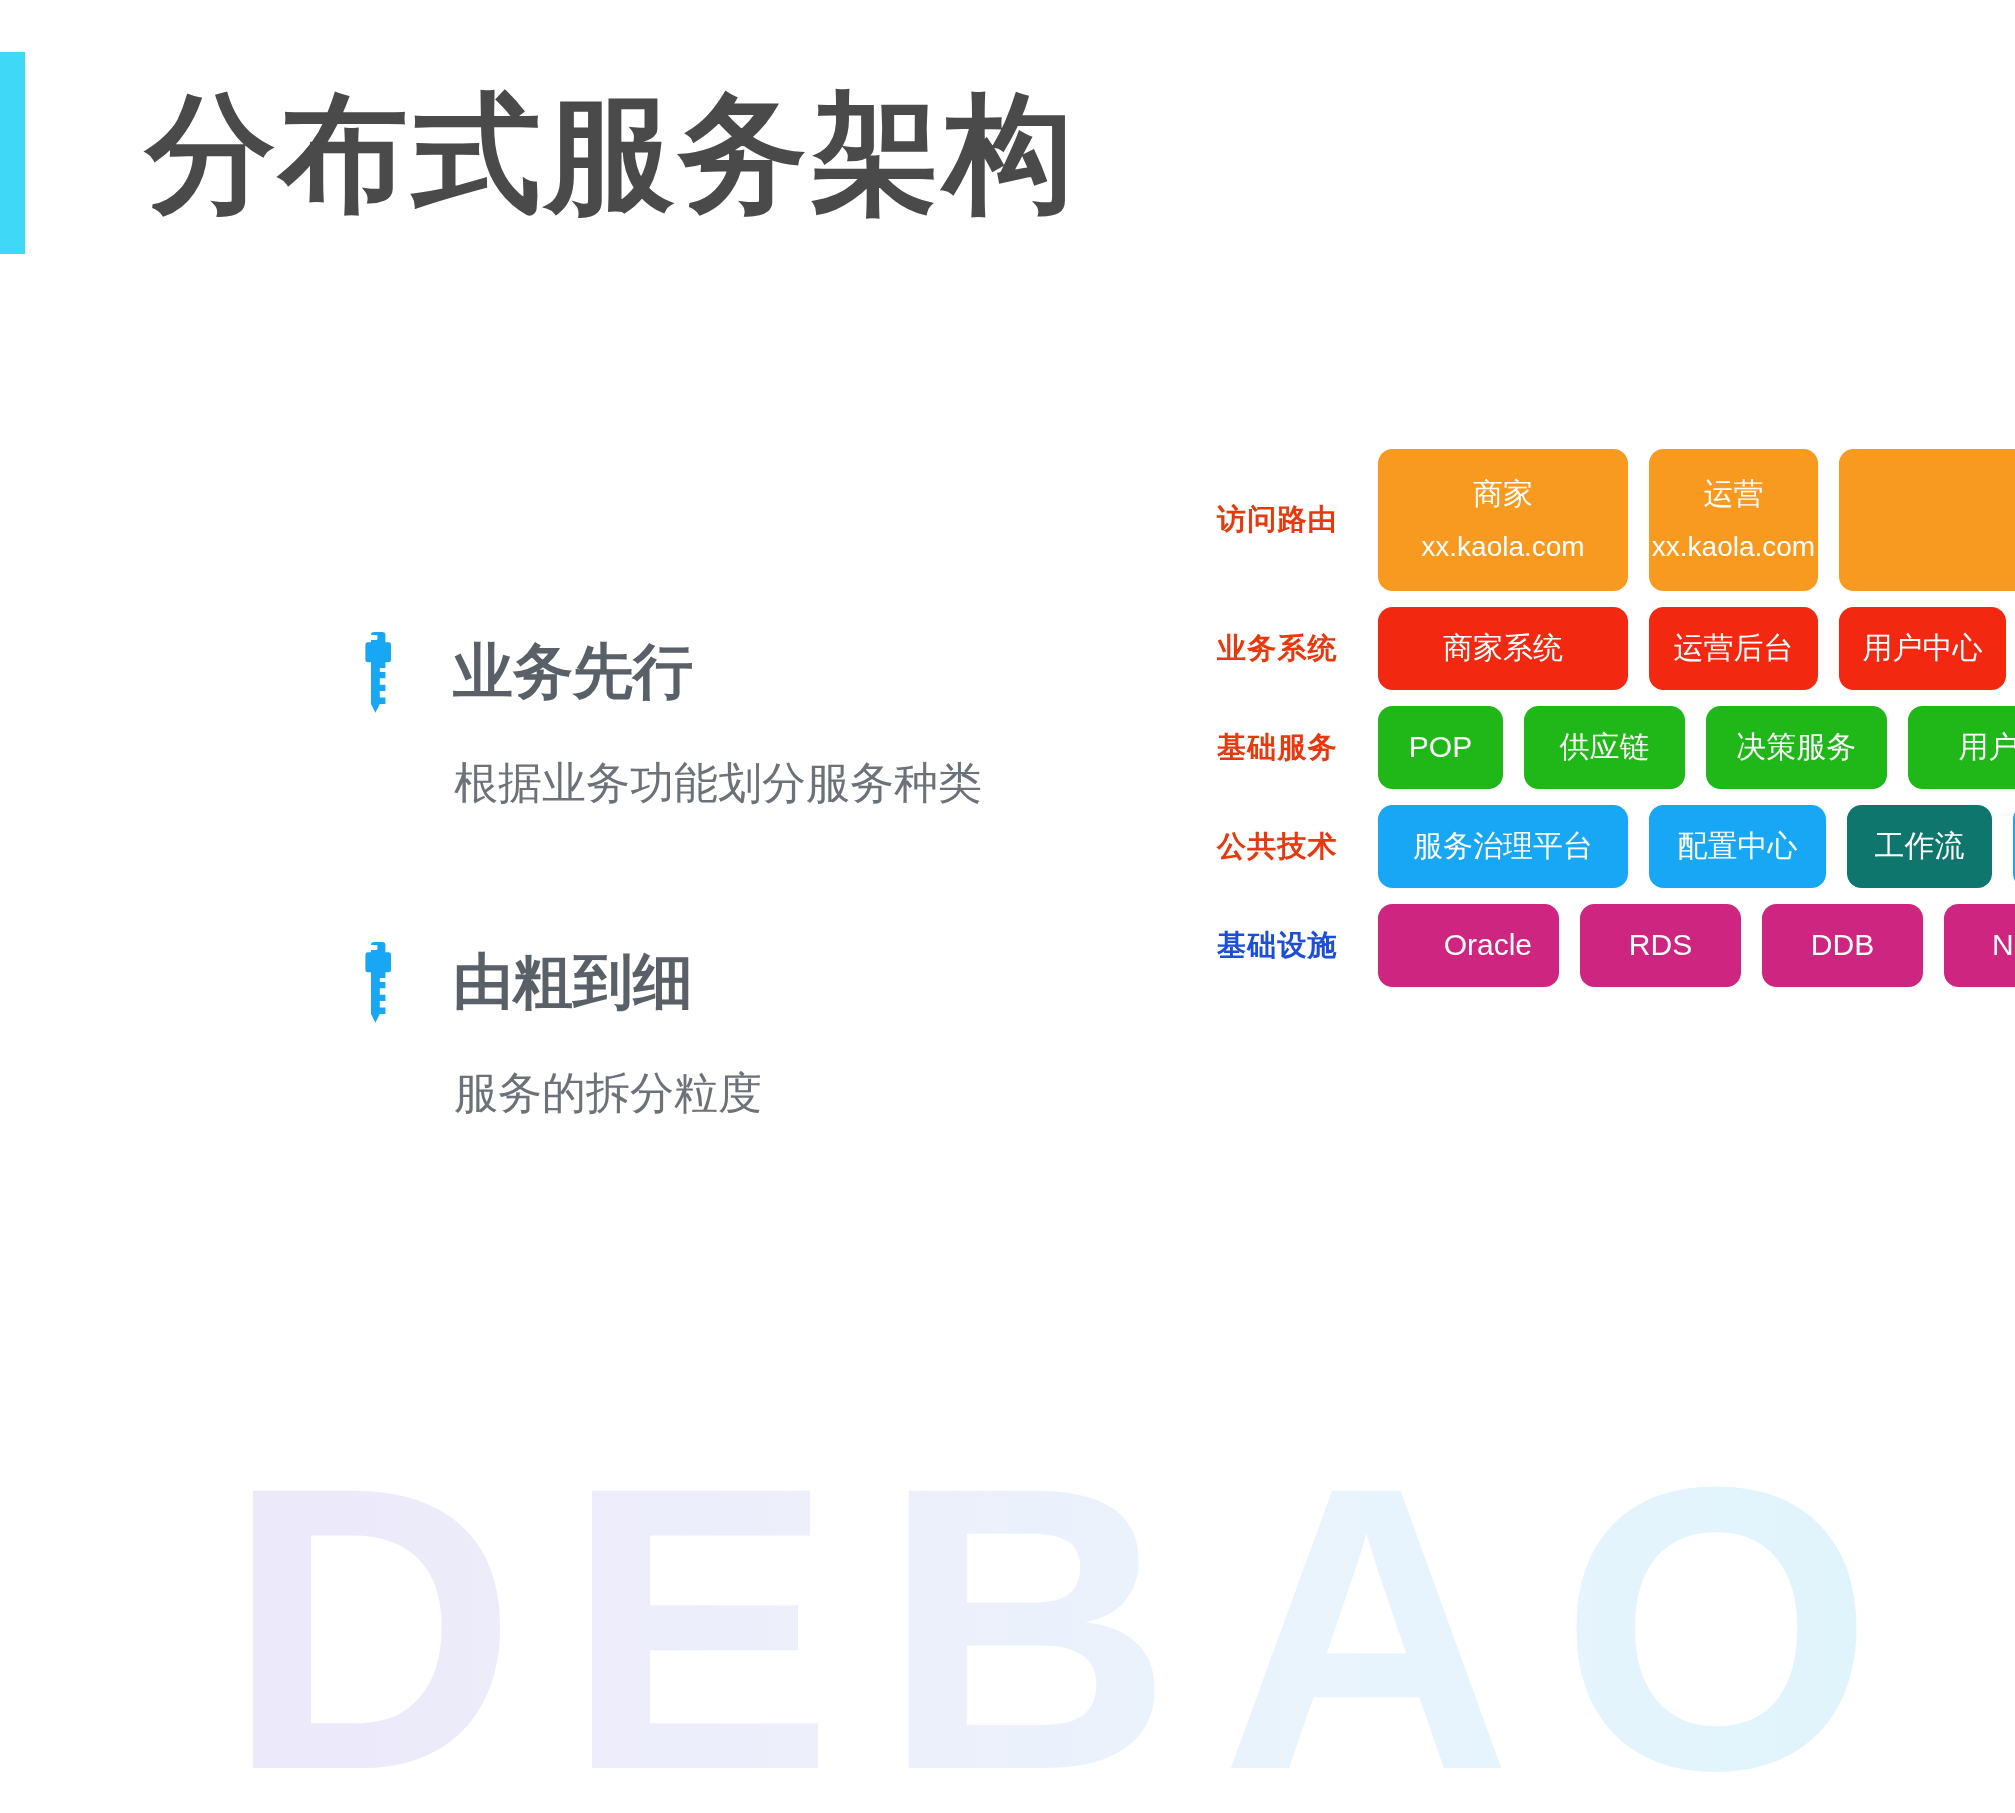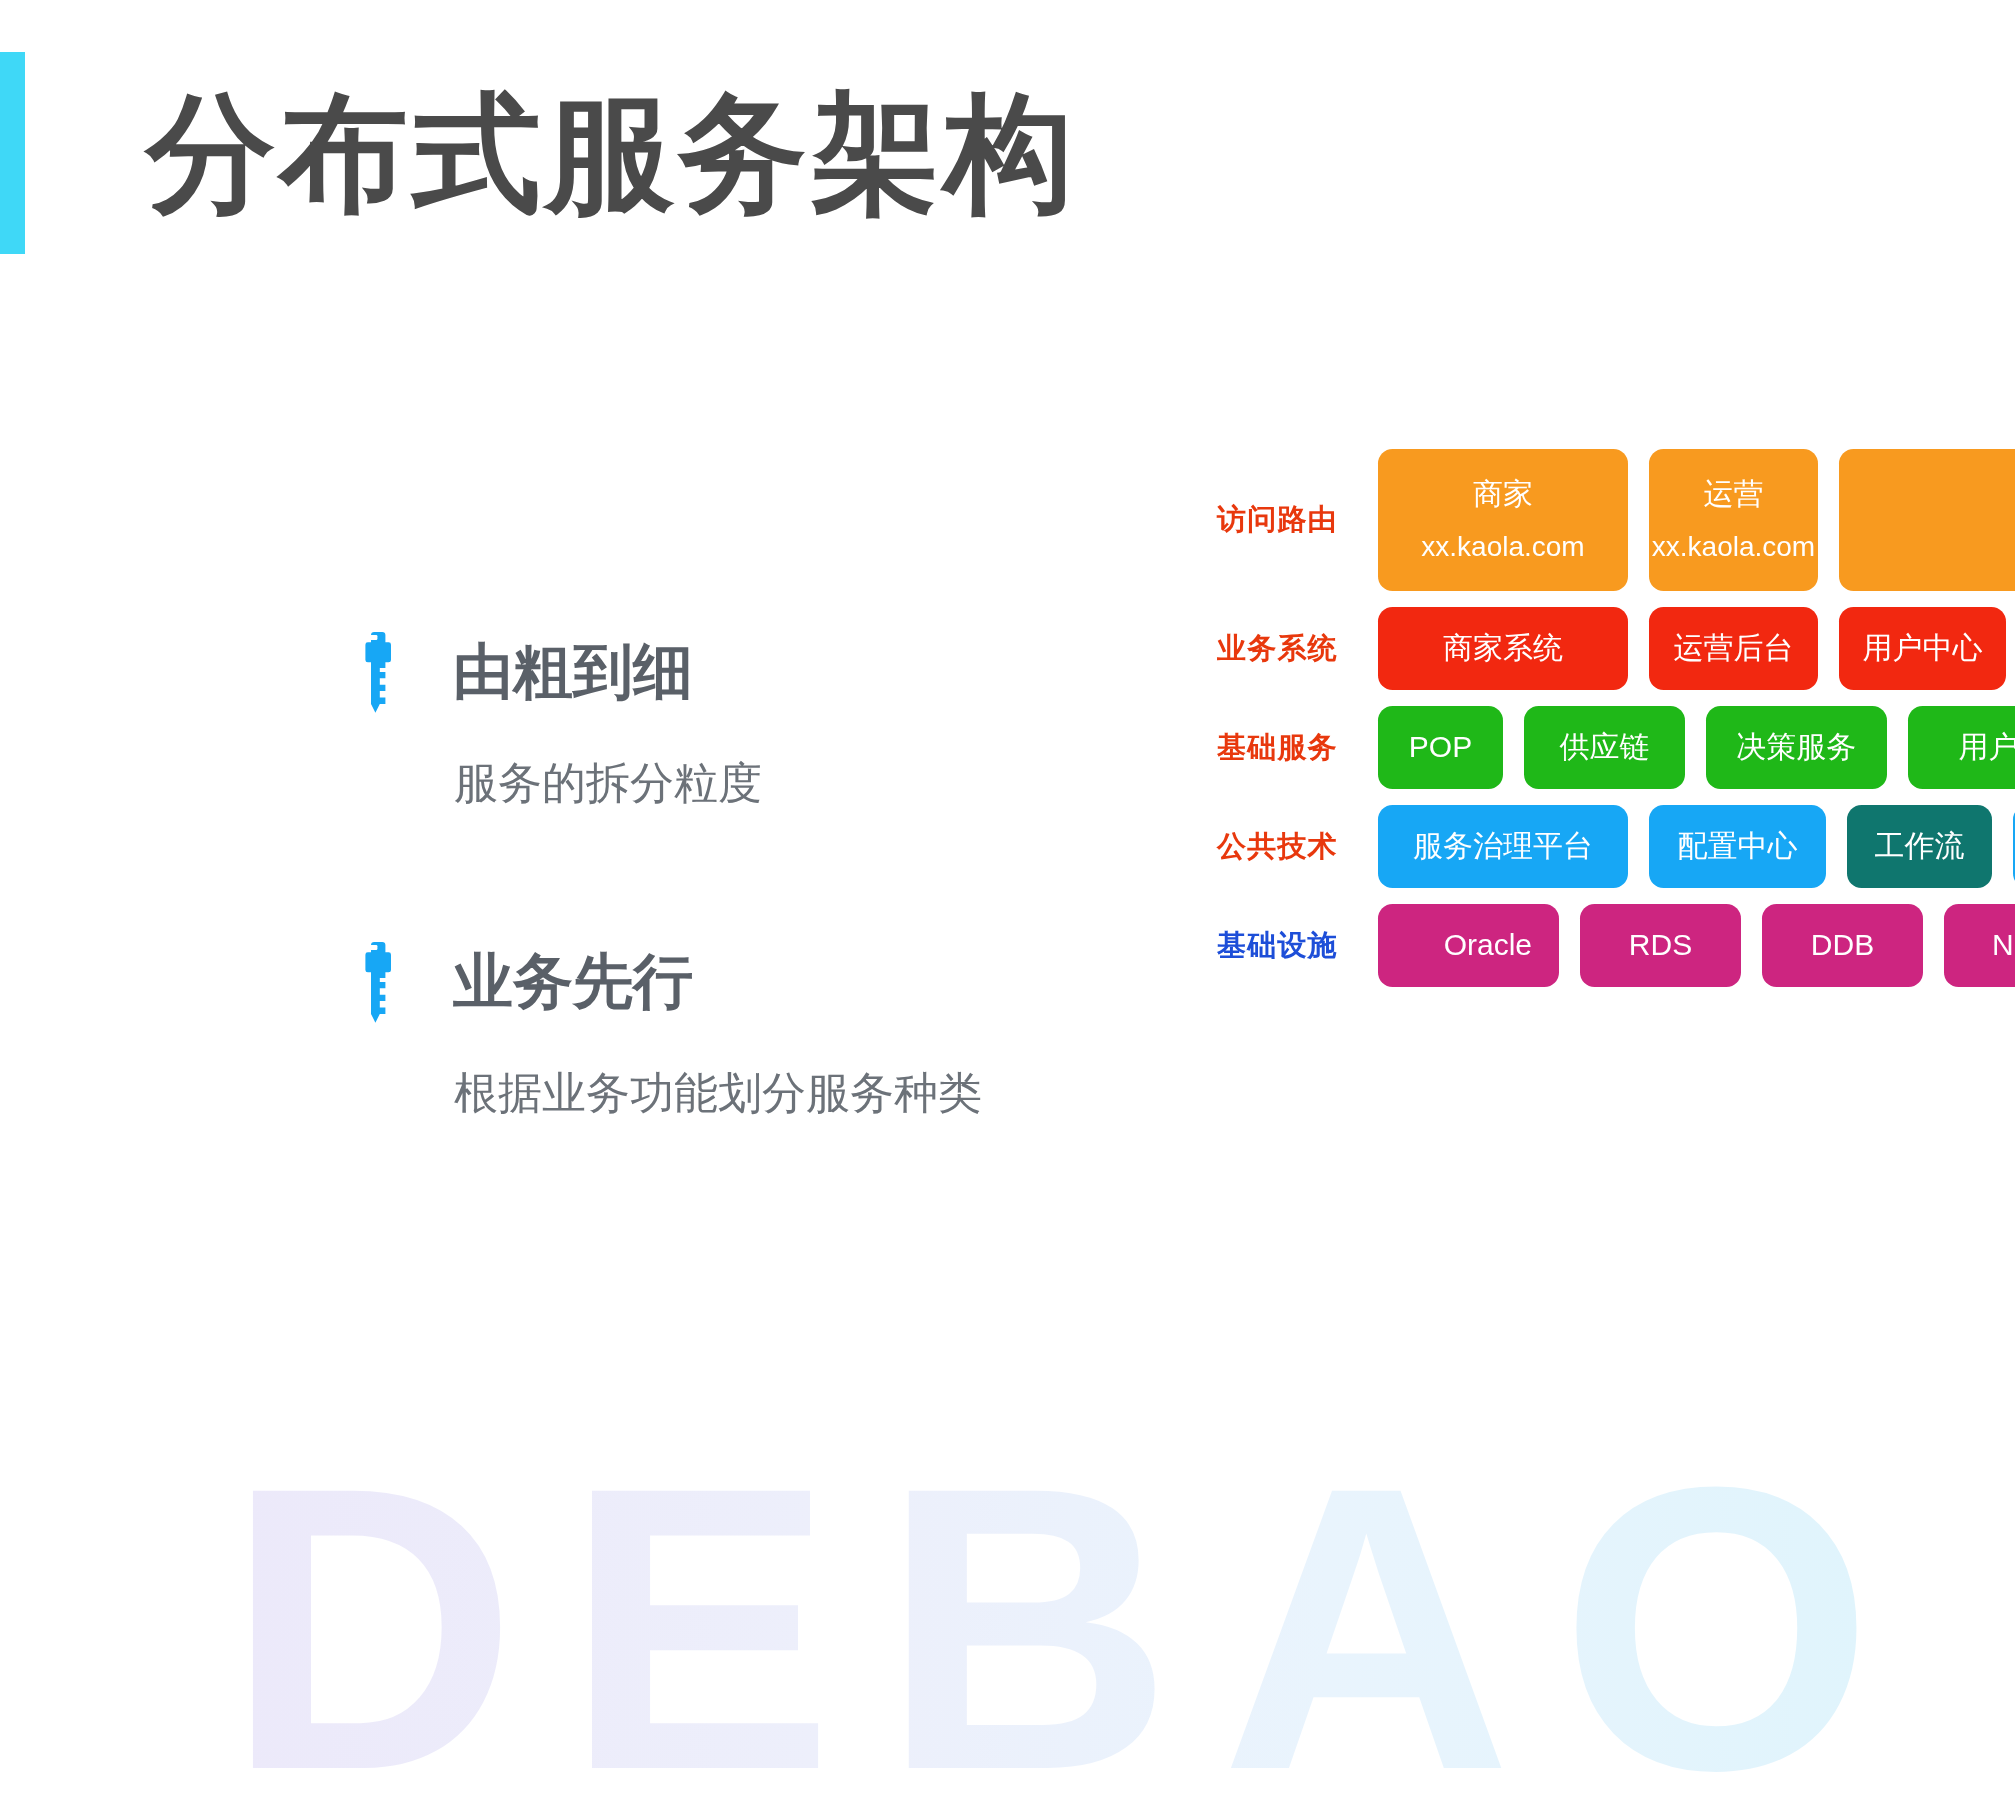--- a/index.html
+++ b/index.html
@@ -157,33 +157,33 @@
   <div id="page-title" style="color: rgb(74, 74, 74);">分布式服务架构</div>
 </div>
 
 <div id="left-points">
     <div class="point-item">
       <div class="point-head">
         <span><svg class="key-icon" viewBox="0 0 90 210">
             <path fill="#17A7F5" d="M22 6 h46 a8 8 0 0 1 8 8 v18 h8 a6 6 0 0 1 6 6 v38 a6 6 0 0 1 -6 6 h-8 v14 h-14 v10 h14 v16 h-14 v16 h14 v16 h-14 v16 h14 v16 h-14 l-11 22 l-11 -22 v-104 h-8 a6 6 0 0 1 -6 -6 v-38 a6 6 0 0 1 6 -6 h8 v-18 a8 8 0 0 1 8 -8 z"></path>
             <rect x="34" y="14" width="22" height="12" rx="3" fill="#ffffff"></rect>
           </svg></span>
-        <div class="point-title">由粗到细</div>
-      </div>
-      <div class="point-desc">服务的拆分粒度</div>
+        <div class="point-title">业务先行</div>
+      </div>
+      <div class="point-desc">根据业务功能划分服务种类</div>
     </div>
     <div class="point-item">
       <div class="point-head">
         <span><svg class="key-icon" viewBox="0 0 90 210">
             <path fill="#17A7F5" d="M22 6 h46 a8 8 0 0 1 8 8 v18 h8 a6 6 0 0 1 6 6 v38 a6 6 0 0 1 -6 6 h-8 v14 h-14 v10 h14 v16 h-14 v16 h14 v16 h-14 v16 h14 v16 h-14 l-11 22 l-11 -22 v-104 h-8 a6 6 0 0 1 -6 -6 v-38 a6 6 0 0 1 6 -6 h8 v-18 a8 8 0 0 1 8 -8 z"></path>
             <rect x="34" y="14" width="22" height="12" rx="3" fill="#ffffff"></rect>
           </svg></span>
-        <div class="point-title">业务先行</div>
-      </div>
-      <div class="point-desc">根据业务功能划分服务种类</div>
+        <div class="point-title">由粗到细</div>
+      </div>
+      <div class="point-desc">服务的拆分粒度</div>
     </div>
   </div>
 
 <div id="architecture">
     <div class="arch-row row-access">
       <div class="row-label" style="color: rgb(232, 56, 13);">访问路由</div>
       <div class="row-boxes">
         <div class="arch-box" style="background: rgb(248, 154, 31); width: 250px; flex: 0 0 250px;">
           <div class="box-title">商家</div>
           <div class="box-sub">xx.kaola.com</div>

